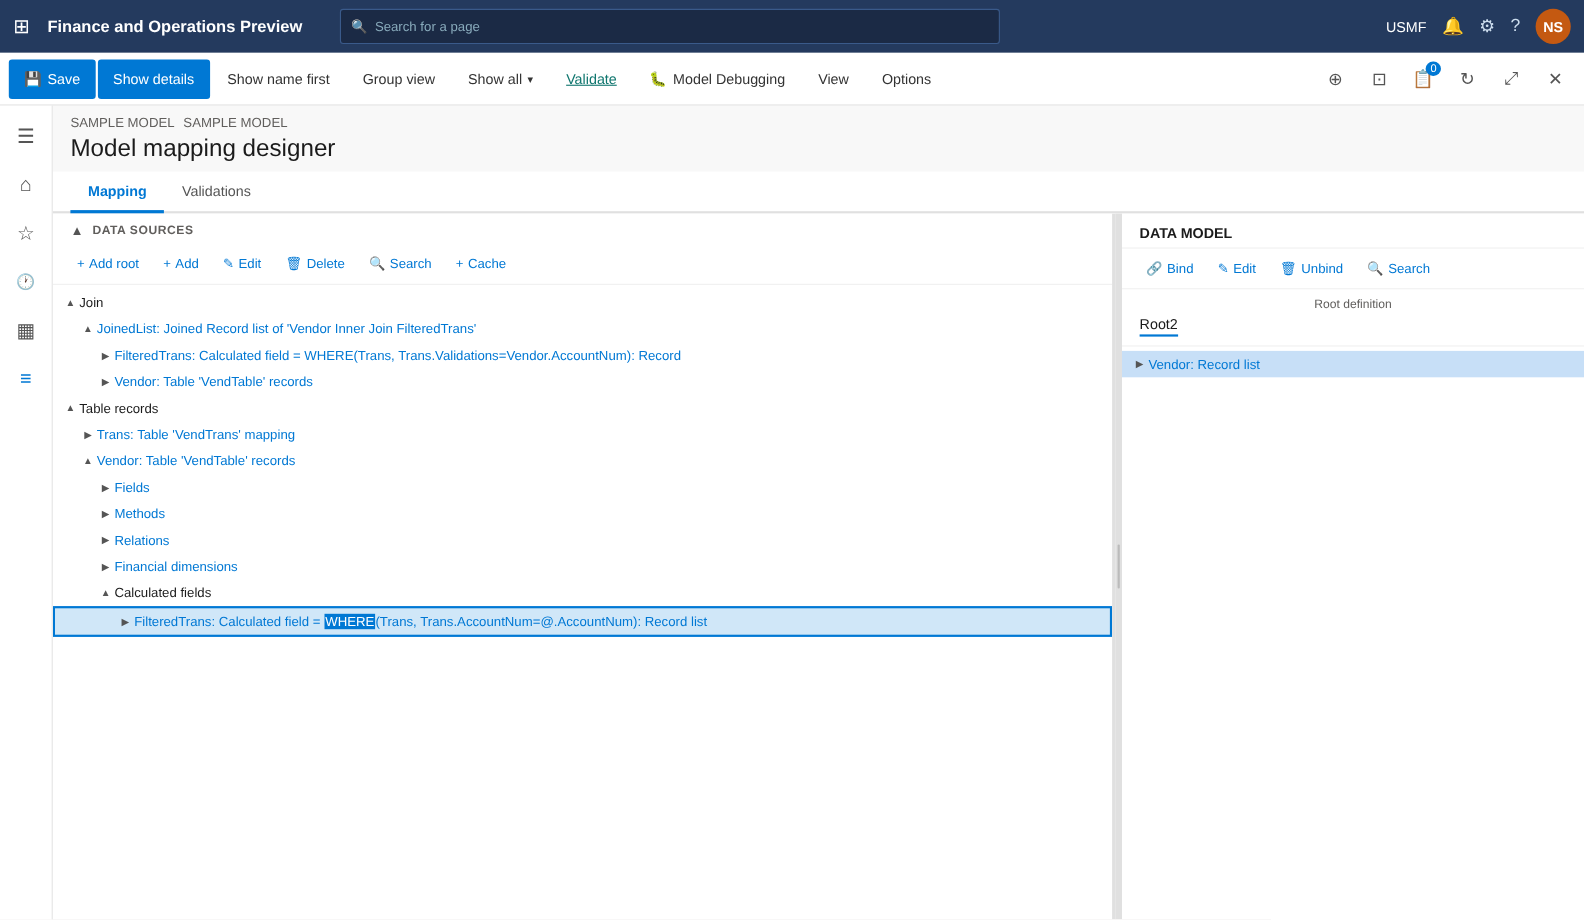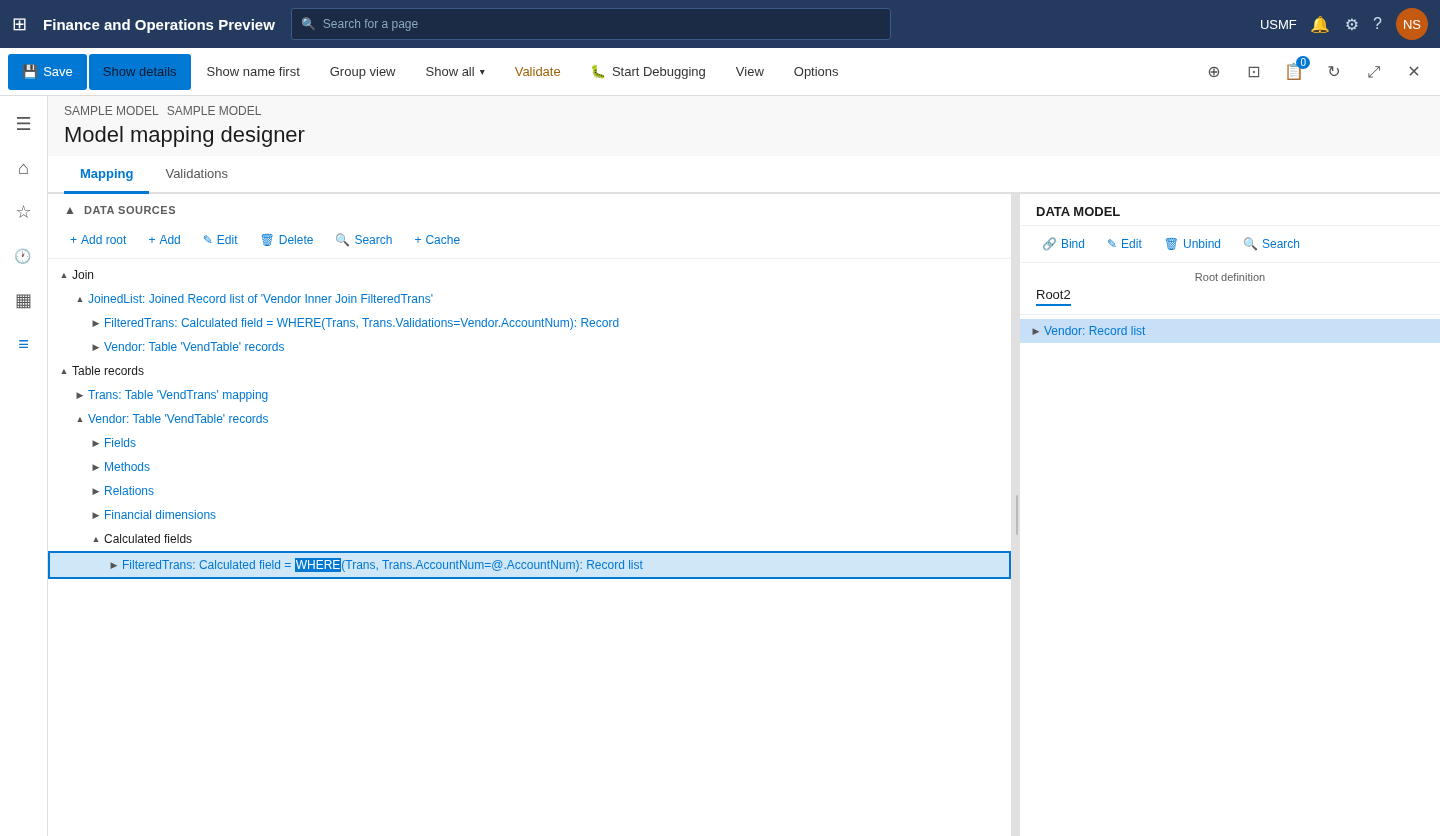--- a/index.html
+++ b/index.html
@@ -11,40 +11,40 @@
       background: #0d1117;
       background: #243a5e;
       height: 48px;
       display: flex;
       align-items: center;
       padding: 0 12px;
       gap: 8px;
       color: white;
     }
     .top-nav-grid-icon { color: white; font-size: 18px; cursor: pointer; margin-right: 8px; }
-    .top-nav-title { color: white; font-size: 15px; font-weight: 600; margin-right: 8px; }
+    .top-nav-title { color: white; font-size: 15px; font-weight: 600; margin-right: 26px; }
     .search-bar {
       flex: 1;
       max-width: 600px;
       height: 32px;
       background: #1b2a45;
       border: 1px solid #3a5a8a;
       border-radius: 3px;
       display: flex;
       align-items: center;
       padding: 0 10px;
       gap: 6px;
       color: #aac;
       cursor: text;
     }
     .search-bar span { color: #8ab; font-size: 12px; }
     .top-nav-right { margin-left: auto; display: flex; align-items: center; gap: 14px; color: white; }
     .top-nav-right .usmf { font-size: 13px; font-weight: 500; }
     .top-nav-right .icon-btn { font-size: 16px; cursor: pointer; color: #cde; }
-    .avatar { width: 32px; height: 32px; border-radius: 50%; background: #c45911; display: flex; align-items: center; justify-content: center; font-weight: 400; font-size: 13px; color: white; cursor: pointer; }
+    .avatar { width: 32px; height: 32px; border-radius: 50%; background: #c45911; display: flex; align-items: center; justify-content: center; font-weight: 700; font-size: 13px; color: white; cursor: pointer; }
 
     
     .toolbar {
       background: #fff;
       border-bottom: 1px solid #ddd;
       height: 48px;
       display: flex;
       align-items: center;
       padding: 0 8px;
       gap: 2px;
@@ -56,21 +56,21 @@
       border-radius: 3px;
       cursor: pointer;
       font-size: 13px;
       display: flex;
       align-items: center;
       gap: 5px;
       background: transparent;
       color: #333;
     }
     .toolbar-btn.primary { background: #0078d4; color: white; }
-    .toolbar-btn.active { background: #0078d4; color: #0f172a; }
+    .toolbar-btn.active { background: #0078d4; color: #ffffff; }
     .toolbar-icon-btn { width: 36px; height: 36px; border: none; background: transparent; cursor: pointer; display: flex; align-items: center; justify-content: center; border-radius: 3px; font-size: 16px; color: #555; }
 
     
     .app-layout { display: flex; height: calc(100vh - 96px); }
 
     
     .sidebar { width: 48px; background: #fff; border-right: 1px solid #e0e0e0; display: flex; flex-direction: column; align-items: center; padding: 8px 0; gap: 4px; }
     .sidebar-item { width: 40px; height: 40px; display: flex; align-items: center; justify-content: center; border-radius: 3px; cursor: pointer; color: #555; font-size: 18px; }
     .sidebar-item.active { color: #0078d4; }
     .hamburger-btn { width: 40px; height: 40px; display: flex; align-items: center; justify-content: center; cursor: pointer; color: #555; font-size: 18px; }
@@ -159,26 +159,26 @@
   <button class="toolbar-btn">
     <span>Show name first</span>
   </button>
   <button class="toolbar-btn">
     <span>Group view</span>
   </button>
   <button class="toolbar-btn">
     <span>Show all</span>
     <span style="font-size:10px;">▾</span>
   </button>
-  <button class="toolbar-btn" style="color: #a16207;">
+  <button class="toolbar-btn" style="text-decoration: underline; color: #0f766e;">
     <span>Validate</span>
   </button>
   <button class="toolbar-btn">
     <span style="color:#0078d4;">🐛</span>
-    <span>Start Debugging</span>
+    <span>Model Debugging</span>
   </button>
   <button class="toolbar-btn">
     <span>View</span>
   </button>
   <button class="toolbar-btn">
     <span>Options</span>
   </button>
   <div style="margin-left: auto; display: flex; gap: 4px;">
     <button class="toolbar-icon-btn" title="Personalize">⊕</button>
     <button class="toolbar-icon-btn" title="Fullscreen">⊡</button>

